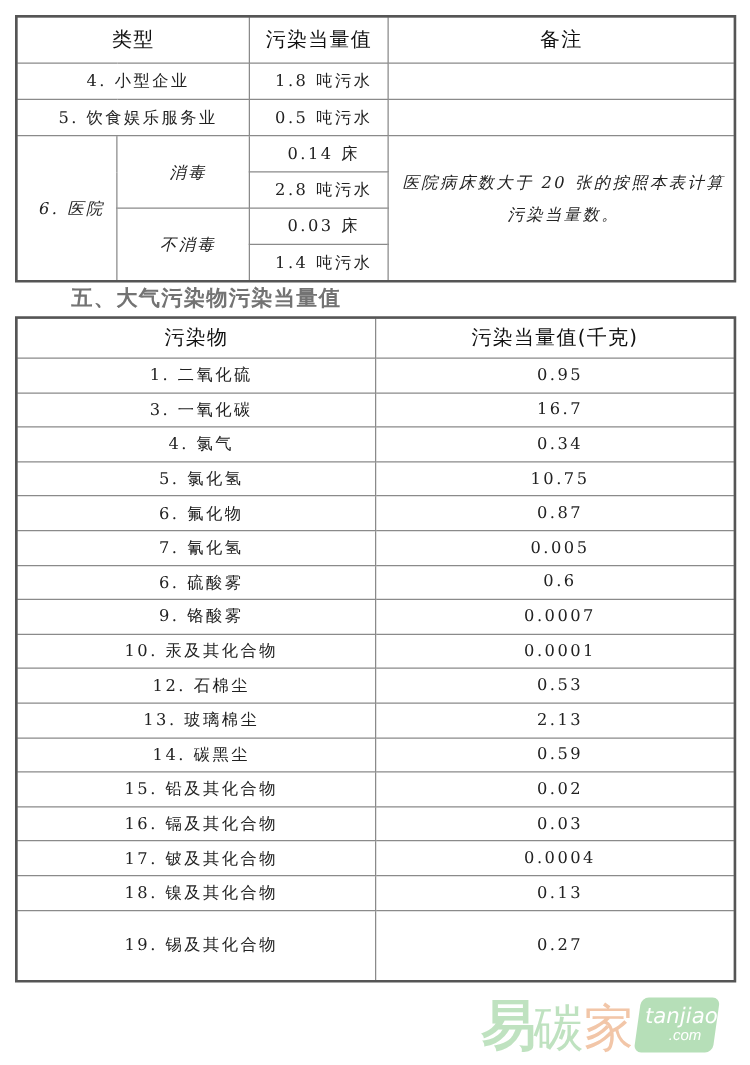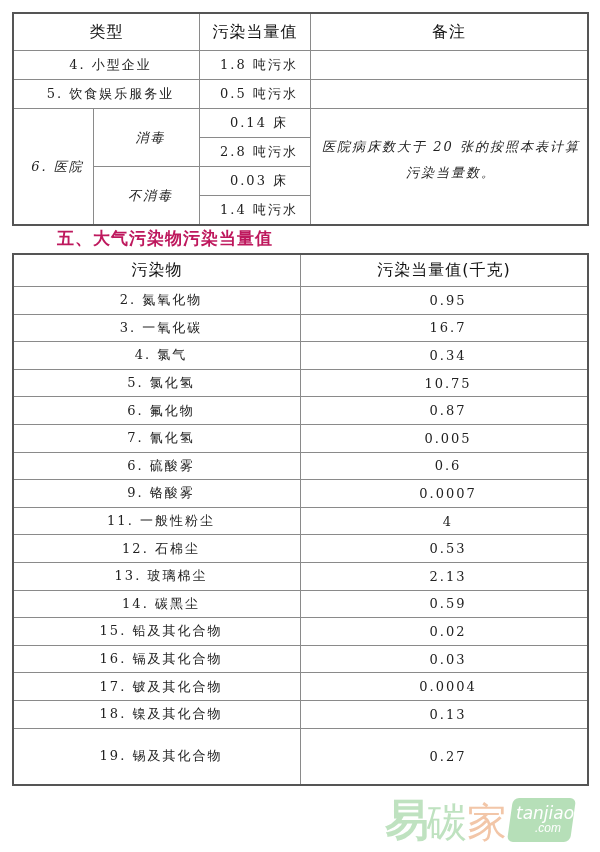--- a/index.html
+++ b/index.html
@@ -10,21 +10,21 @@
            font-weight: normal; text-align: center; white-space: nowrap; overflow: hidden; }
   th { font-family: "DejaVu Sans", "Liberation Sans", sans-serif; font-weight: normal; text-align: center;
        padding: 0; font-size: 16px; letter-spacing: 1px; color: #111; }
   .outer { outline: 2px solid #555; outline-offset: -1px; }
   #t1 { left: 13px; top: 13px; width: 574px; }
   #t1 tr { height: 29px; }
   #t1 tr.hdr { height: 37px; }
   #t1 td.note { white-space: normal; line-height: 26px; padding: 0 4px 13px 8px; letter-spacing: 2px; }
   #t1 td.mid { vertical-align: middle; font-style: italic; }
   .section-title { position: absolute; left: 57px; top: 227px; font-family: "DejaVu Sans", "Liberation Sans", sans-serif;
-                   font-weight: bold; font-size: 17px; letter-spacing: 1px; color: #be185d; }
+                   font-weight: bold; font-size: 17px; letter-spacing: 1px; color: #737373; }
   #t2 { left: 13px; top: 254px; width: 574px; }
   #t2 tr { height: 27.6px; }
   #t2 tr.hdr { height: 32px; }
   #t2 tr.last { height: 56px; }
   .watermark { position: absolute; left: 385px; top: 795px; width: 200px; height: 55px; pointer-events: none; }
   .wm-yi { position: absolute; left: 0; top: -4px; font-family: "DejaVu Sans", sans-serif; font-size: 44px;
            color: #bfe2c0; font-weight: bold; letter-spacing: -2px; }
   .wm-tan { position: absolute; left: 42px; top: 0; font-family: "DejaVu Sans", sans-serif; font-size: 40px;
            color: #bfe2c0; }
   .wm-jia { position: absolute; left: 82px; top: 0; font-family: "DejaVu Sans", sans-serif; font-size: 40px;
@@ -87,21 +87,21 @@
   <colgroup>
       <col style="width:287px">
       <col style="width:287px">
     </colgroup>
   <tbody>
       <tr class="hdr">
     <th>污染物</th>
     <th>污染当量值(千克)</th>
   </tr>
   <tr>
-        <td>2. 氮氧化物</td>
+        <td>1. 二氧化硫</td>
         <td>0.95</td>
       </tr>
   <tr>
         <td>3. 一氧化碳</td>
         <td>16.7</td>
       </tr>
   <tr>
         <td>4. 氯气</td>
         <td>0.34</td>
       </tr>
@@ -119,22 +119,22 @@
       </tr>
   <tr>
         <td>6. 硫酸雾</td>
         <td>0.6</td>
       </tr>
   <tr>
         <td>9. 铬酸雾</td>
         <td>0.0007</td>
       </tr>
   <tr>
-        <td>11. 一般性粉尘</td>
-        <td>4</td>
+        <td>10. 汞及其化合物</td>
+        <td>0.0001</td>
       </tr>
   <tr>
         <td>12. 石棉尘</td>
         <td>0.53</td>
       </tr>
   <tr>
         <td>13. 玻璃棉尘</td>
         <td>2.13</td>
       </tr>
   <tr>

